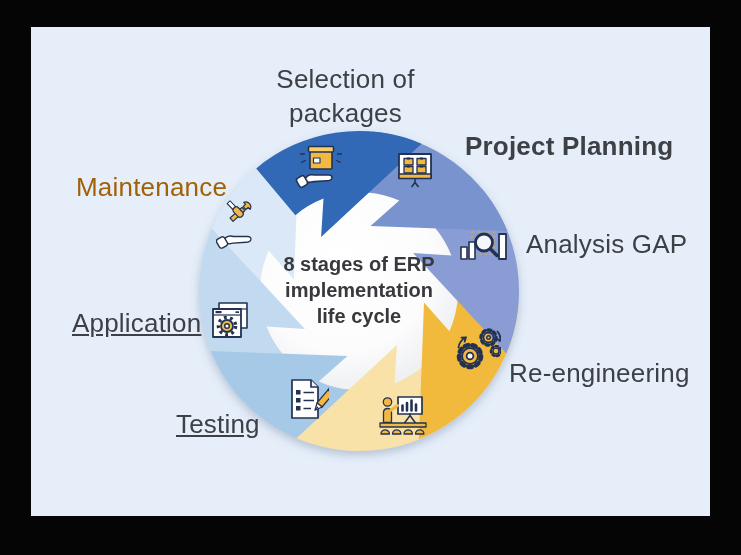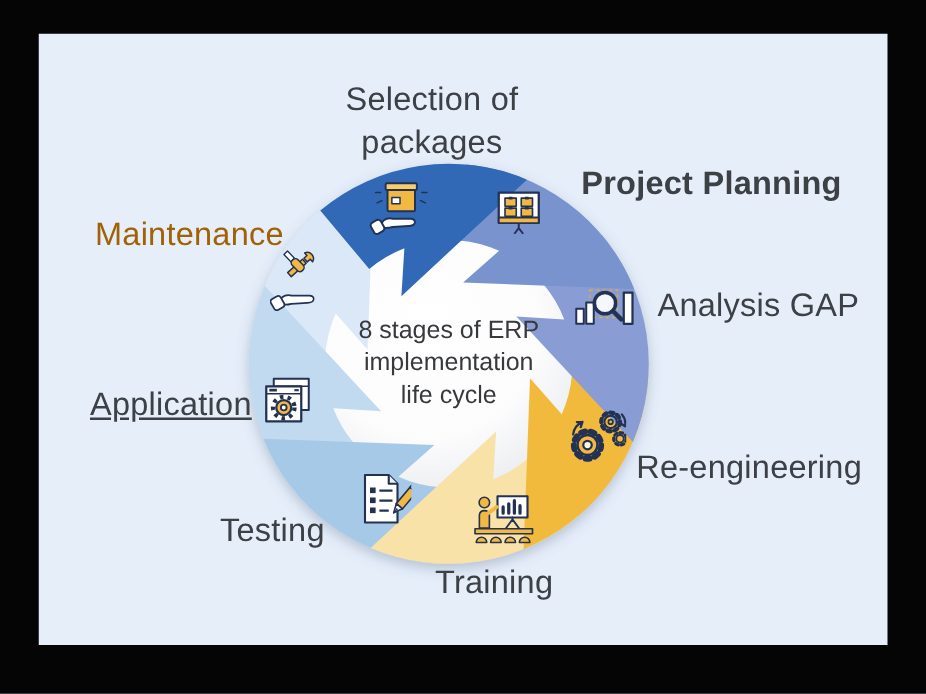--- a/index.html
+++ b/index.html
@@ -21,21 +21,21 @@
   .ic svg{display:block;width:100%;height:100%;}
   .ic-selection{left:294px;top:141px;width:54px;height:54px;}
   .ic-planning{left:392px;top:150px;width:46px;height:46px;}
   .ic-analysis{left:457px;top:227px;width:54px;height:42px;}
   .ic-reeng{left:455px;top:325px;width:46px;height:46px;}
   .ic-training{left:377px;top:392px;width:52px;height:46px;}
   .ic-testing{left:287px;top:376px;width:42px;height:46px;}
   .ic-application{left:207px;top:299px;width:44px;height:44px;}
   .ic-maintenance{left:216px;top:199px;width:46px;height:50px;}
   #center-title{position:absolute;z-index:2;left:276px;top:251px;width:166px;
-    font-size:20px;font-weight:normal;line-height:1.3;color:#37393d;text-align:center;}
+    font-size:20px;font-weight:bold;line-height:1.3;color:#37393d;text-align:center;}
 </style>
 </head>
 <body>
 
 <div id="stage">
   <div id="panel" style="background: rgb(230, 238, 250);"></div>
 
   <svg id="wheel-svg" width="741" height="555" viewBox="0 0 741 555">
     <defs>
       <radialGradient id="cg" cx="0.42" cy="0.36" r="0.78">
@@ -61,22 +61,21 @@
         </g>
     </g>
   </svg>
 
   <div id="center-title" style="color: rgb(55, 57, 61);">8 stages of ERP implementation life cycle</div>
 
   <div class="lbl lbl-selection" style="color: rgb(61, 65, 69);">Selection of packages</div>
   <div class="lbl lbl-planning" style="color: rgb(61, 65, 69); font-weight: bold;">Project Planning</div>
   <div class="lbl lbl-analysis" style="color: rgb(61, 65, 69);">Analysis GAP</div>
   <div class="lbl lbl-reeng" style="color: rgb(61, 65, 69);">Re-engineering</div>
-  <div class="lbl lbl-training" style="color: rgb(61, 65, 69);">Training</div>
-  <div class="lbl lbl-testing" style="color: rgb(61, 65, 69);">Testing</div>
+  <div class="lbl lbl-testing" style="color: rgb(61, 65, 69); text-decoration: underline;">Testing</div>
   <div class="lbl lbl-application" style="color: rgb(61, 65, 69);">Application</div>
   <div class="lbl lbl-maintenance" style="color: #a16207;">Maintenance</div>
 
   <div class="ic ic-selection">
     <svg viewBox="0 0 54 54">
       <g stroke="#233252" stroke-linejoin="round" stroke-linecap="round" stroke-width="1.6">
         <rect x="16" y="10" width="22" height="18" rx="1" fill="#f2b844"></rect>
         <rect x="14.5" y="5.5" width="25" height="5.5" rx="1" fill="#f7ce6b"></rect>
         <rect x="19.5" y="17" width="6.5" height="5" fill="#fff" stroke-width="1.2"></rect>
         <path d="M43.5 13 h4 M42.5 19.5 l3.8 1.8 M10.5 13 h-4 M11.5 19.5 l-3.8 1.8" fill="none" stroke-width="1.3"></path>

